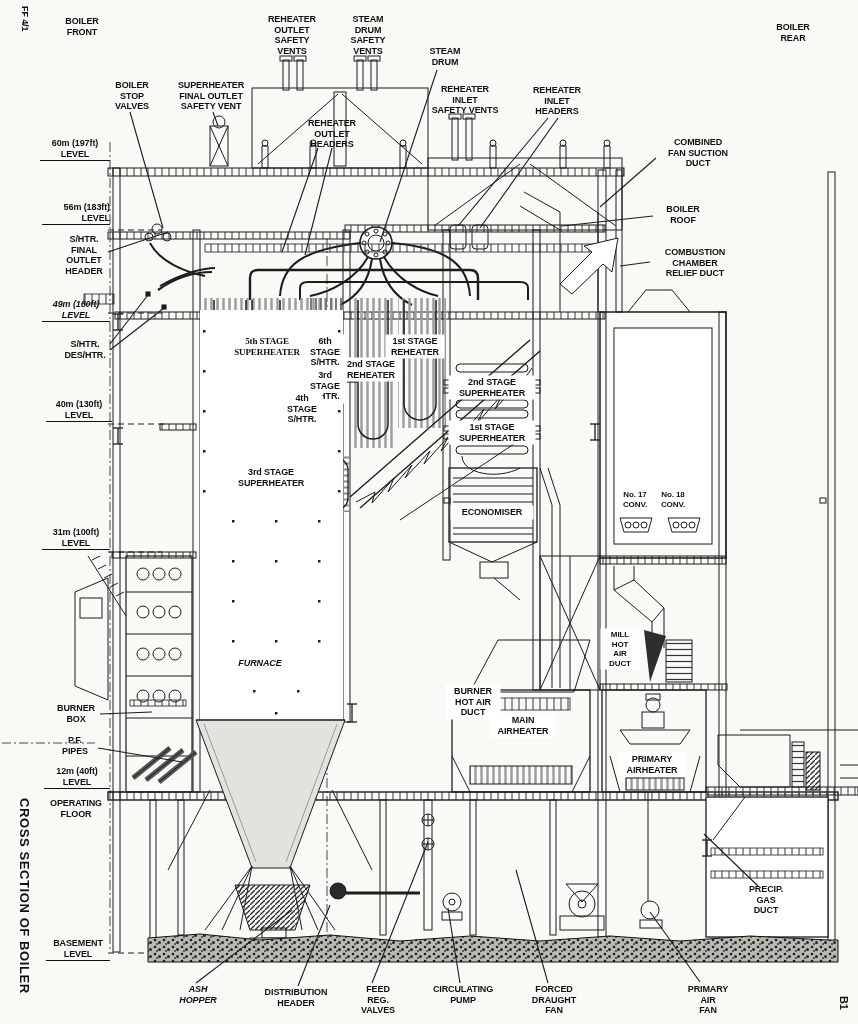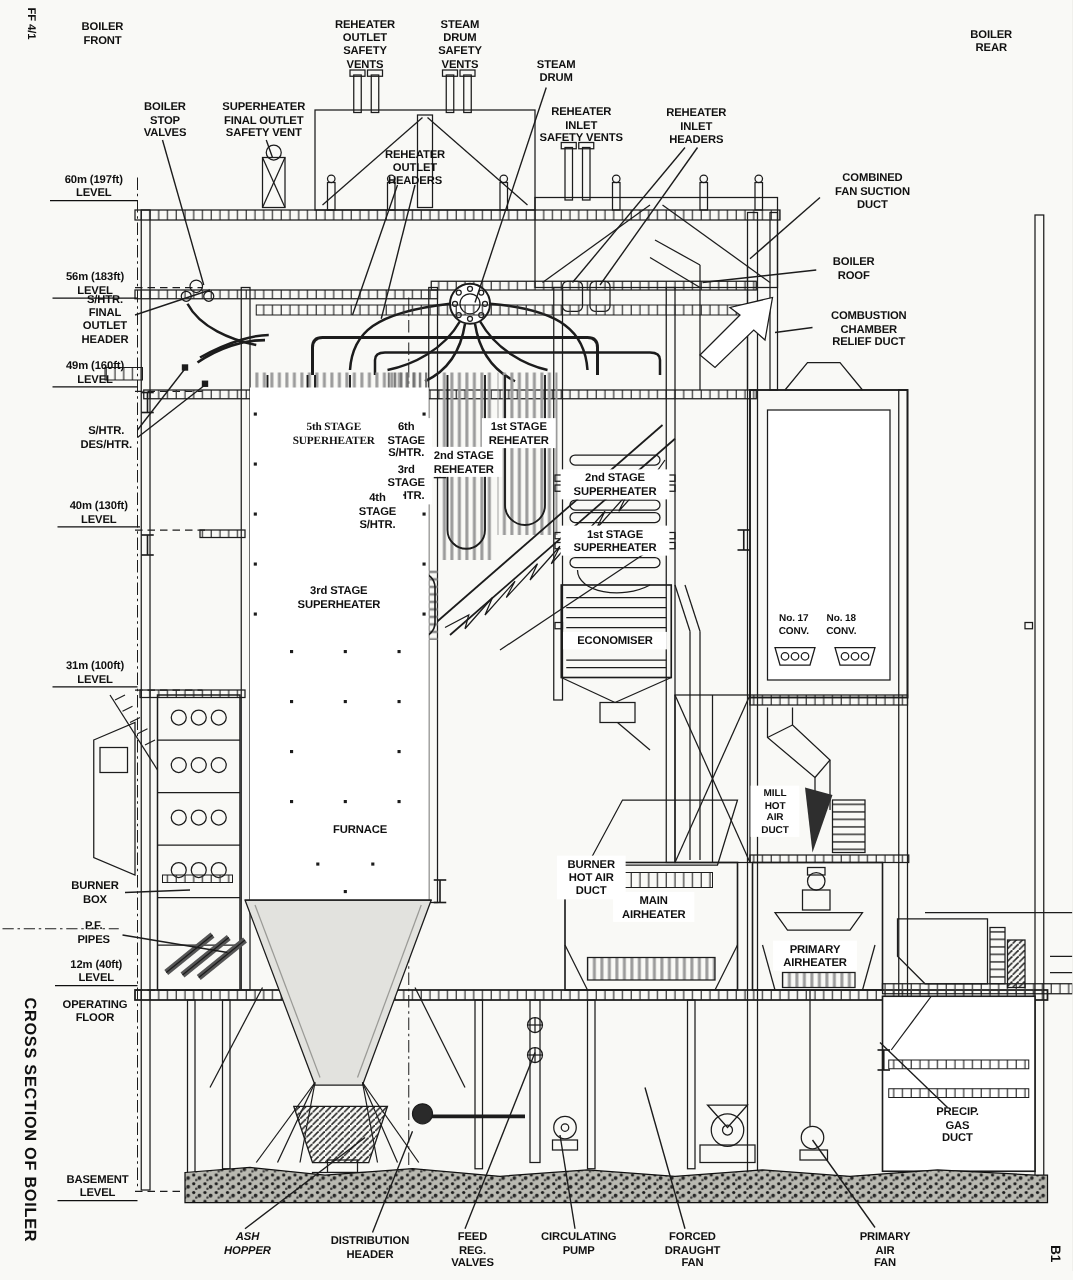--- a/index.html
+++ b/index.html
@@ -504,27 +504,27 @@
 FAN SUCTION
 DUCT</div>
 <div class="lbl" style="left:655px;top:204px;width:56px;">BOILER
 ROOF</div>
 <div class="lbl" style="left:652px;top:247px;width:86px;">COMBUSTION
 CHAMBER
 RELIEF DUCT</div>
 
 <div class="lbl lvl" style="left:40px;top:138px;width:70px;">60m (197ft)
 LEVEL</div>
-<div class="lbl lvl" style="left:42px;top:216px;width:68px;">56m (183ft)
+<div class="lbl lvl" style="left:42px;top:202px;width:68px;text-align:right;">56m (183ft)
 LEVEL</div>
 <div class="lbl" style="left:58px;top:234px;width:52px;">S/HTR.
 FINAL
 OUTLET
 HEADER</div>
-<div class="lbl lvl" style="left:42px;top:287px;width:68px;">49m (160ft)
+<div class="lbl lvl" style="left:42px;top:299px;width:68px;font-style:italic;">49m (160ft)
 LEVEL</div>
 <div class="lbl" style="left:58px;top:339px;width:54px;">S/HTR.
 DES/HTR.</div>
 <div class="lbl lvl" style="left:46px;top:399px;width:66px;">40m (130ft)
 LEVEL</div>
 <div class="lbl lvl" style="left:42px;top:527px;width:68px;">31m (100ft)
 LEVEL</div>
 <div class="lbl" style="left:50px;top:703px;width:52px;">BURNER
 BOX</div>
 <div class="lbl" style="left:53px;top:735px;width:44px;">P.F.
@@ -555,21 +555,21 @@
 SUPERHEATER</div>
 <div class="lbl boxed" style="left:450px;top:377px;width:84px;">2nd STAGE
 SUPERHEATER</div>
 <div class="lbl boxed" style="left:450px;top:422px;width:84px;">1st STAGE
 SUPERHEATER</div>
 <div class="lbl boxed" style="left:452px;top:507px;width:80px;">ECONOMISER</div>
 <div class="lbl small" style="left:617px;top:490px;width:36px;">No. 17
 CONV.</div>
 <div class="lbl small" style="left:655px;top:490px;width:36px;">No. 18
 CONV.</div>
-<div class="lbl" style="left:254px;top:658px;width:68px;">FURNACE</div>
+<div class="lbl" style="left:226px;top:658px;width:68px;font-style:italic;">FURNACE</div>
 <div class="lbl boxed small" style="left:602px;top:630px;width:36px;">MILL
 HOT
 AIR
 DUCT</div>
 <div class="lbl boxed" style="left:447px;top:686px;width:52px;">BURNER
 HOT AIR
 DUCT</div>
 <div class="lbl boxed" style="left:492px;top:715px;width:62px;">MAIN
 AIRHEATER</div>
 <div class="lbl boxed" style="left:620px;top:754px;width:64px;">PRIMARY

